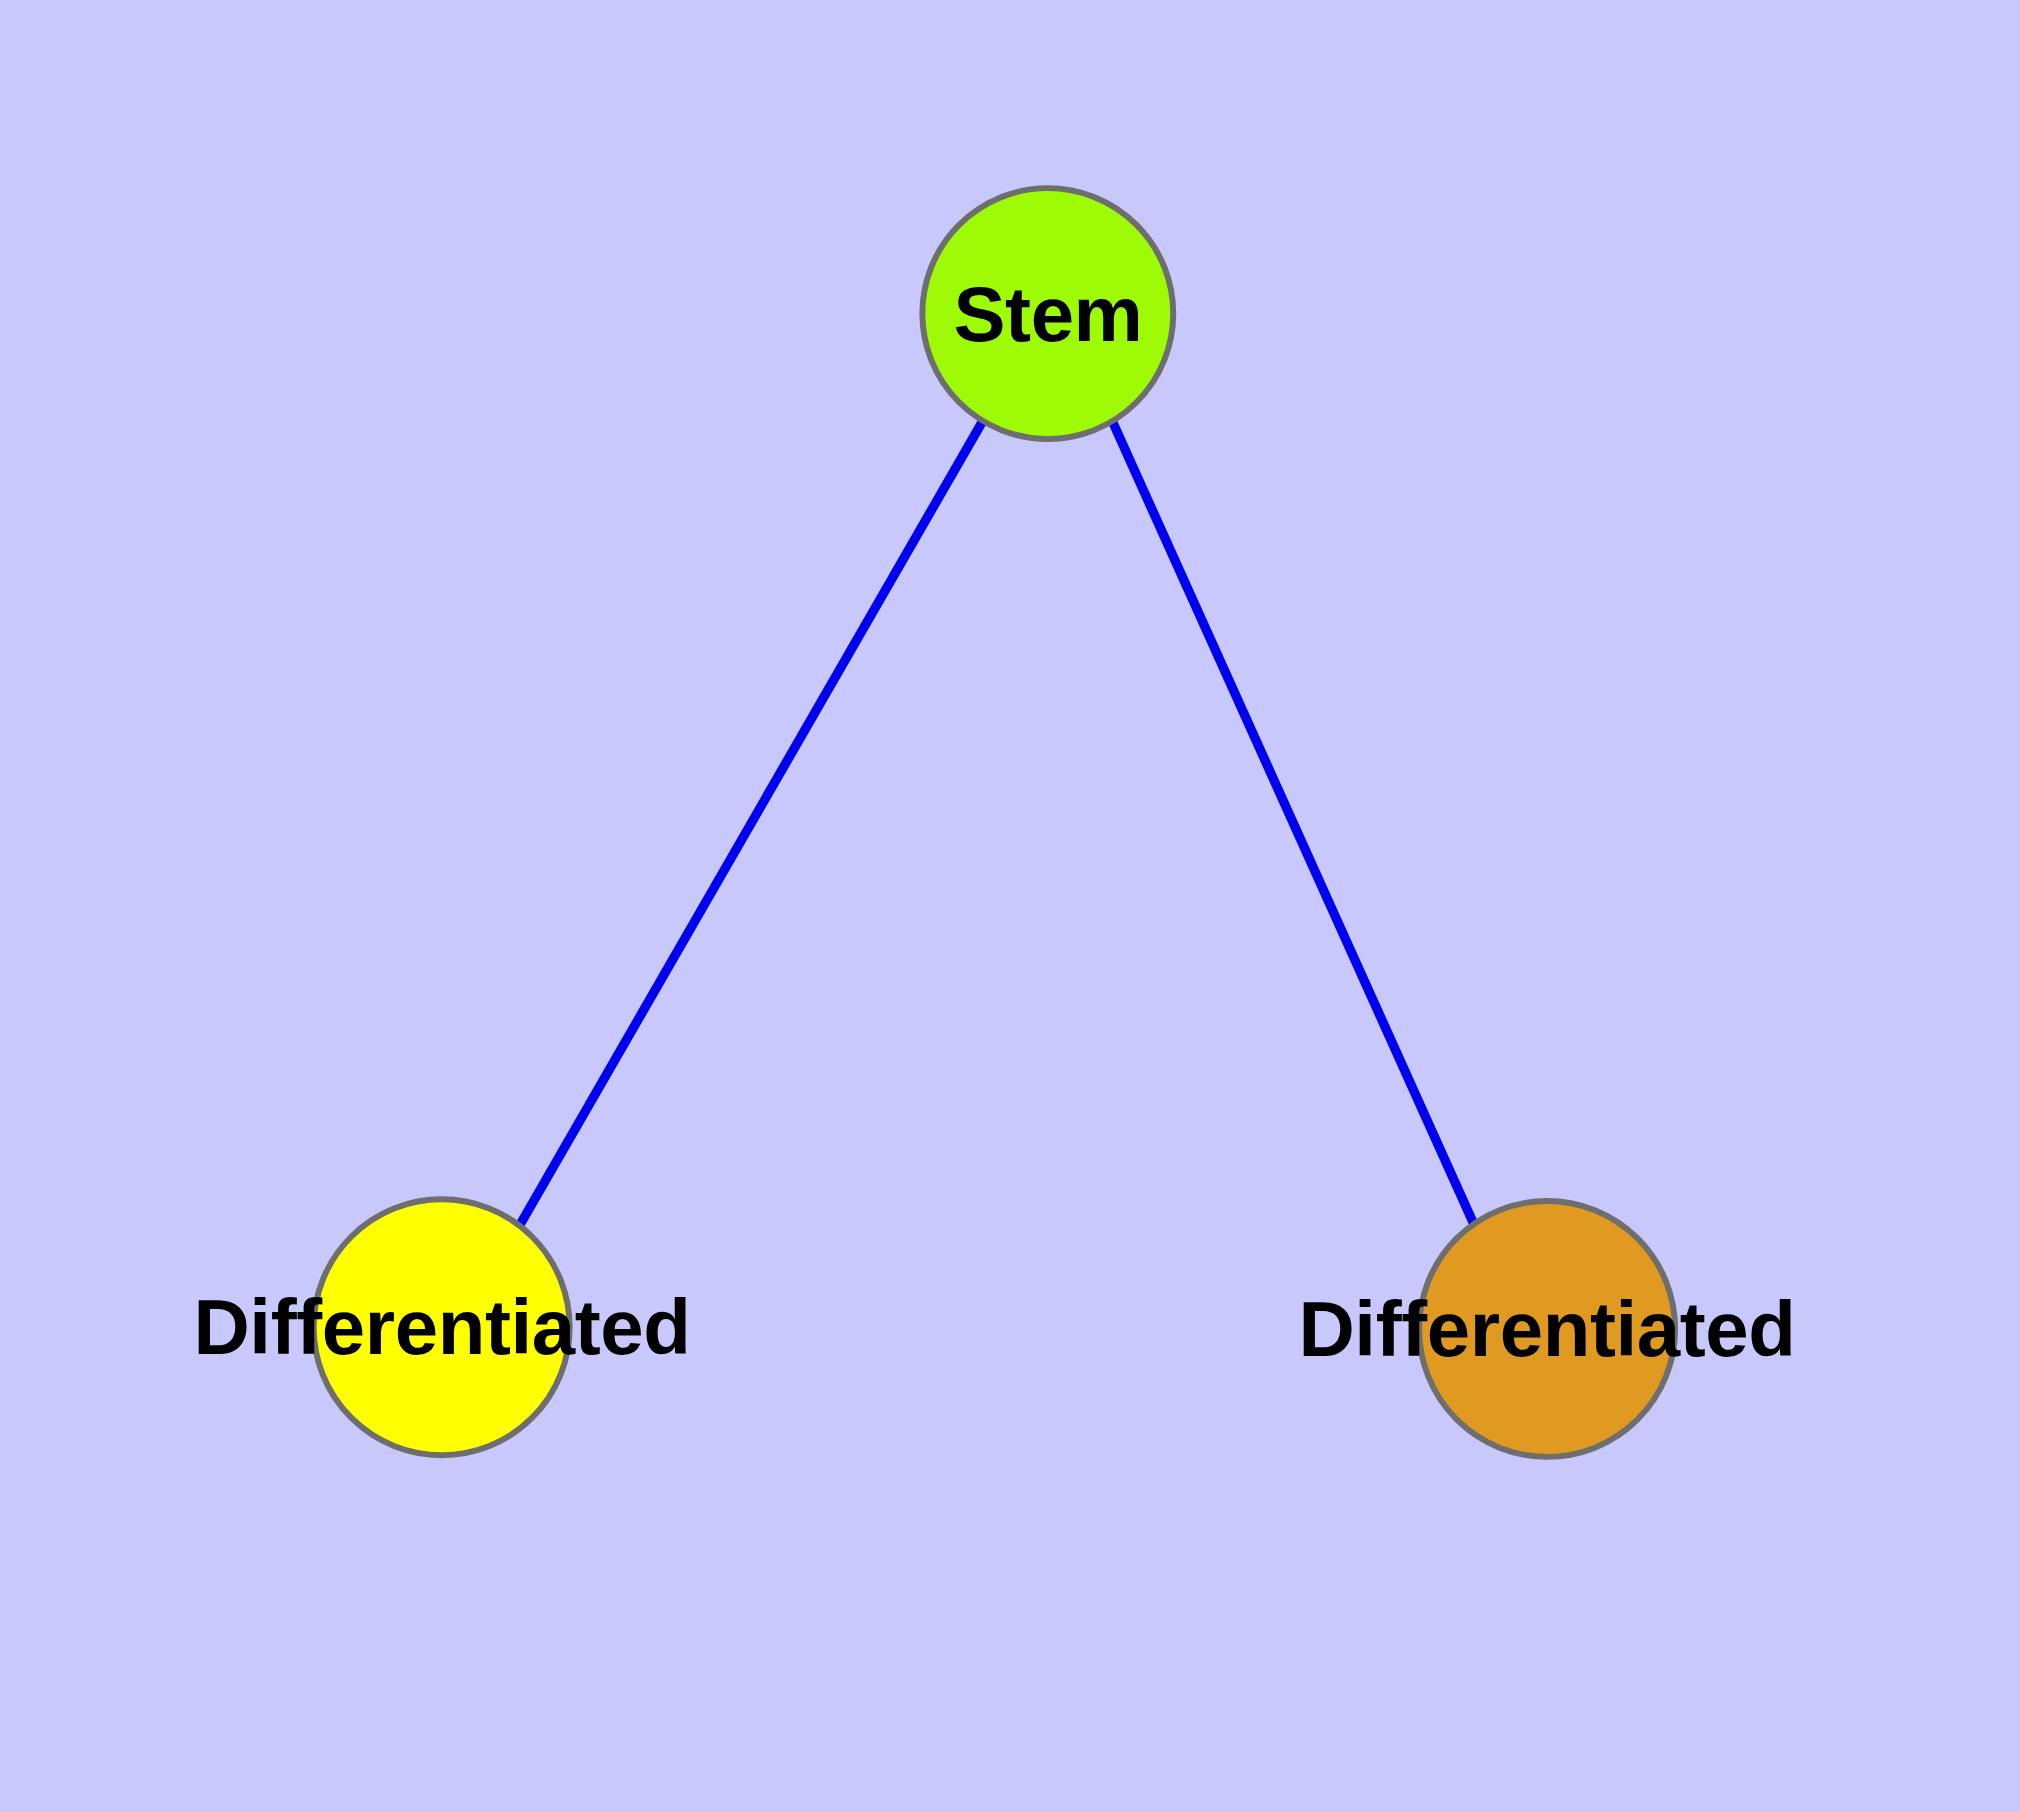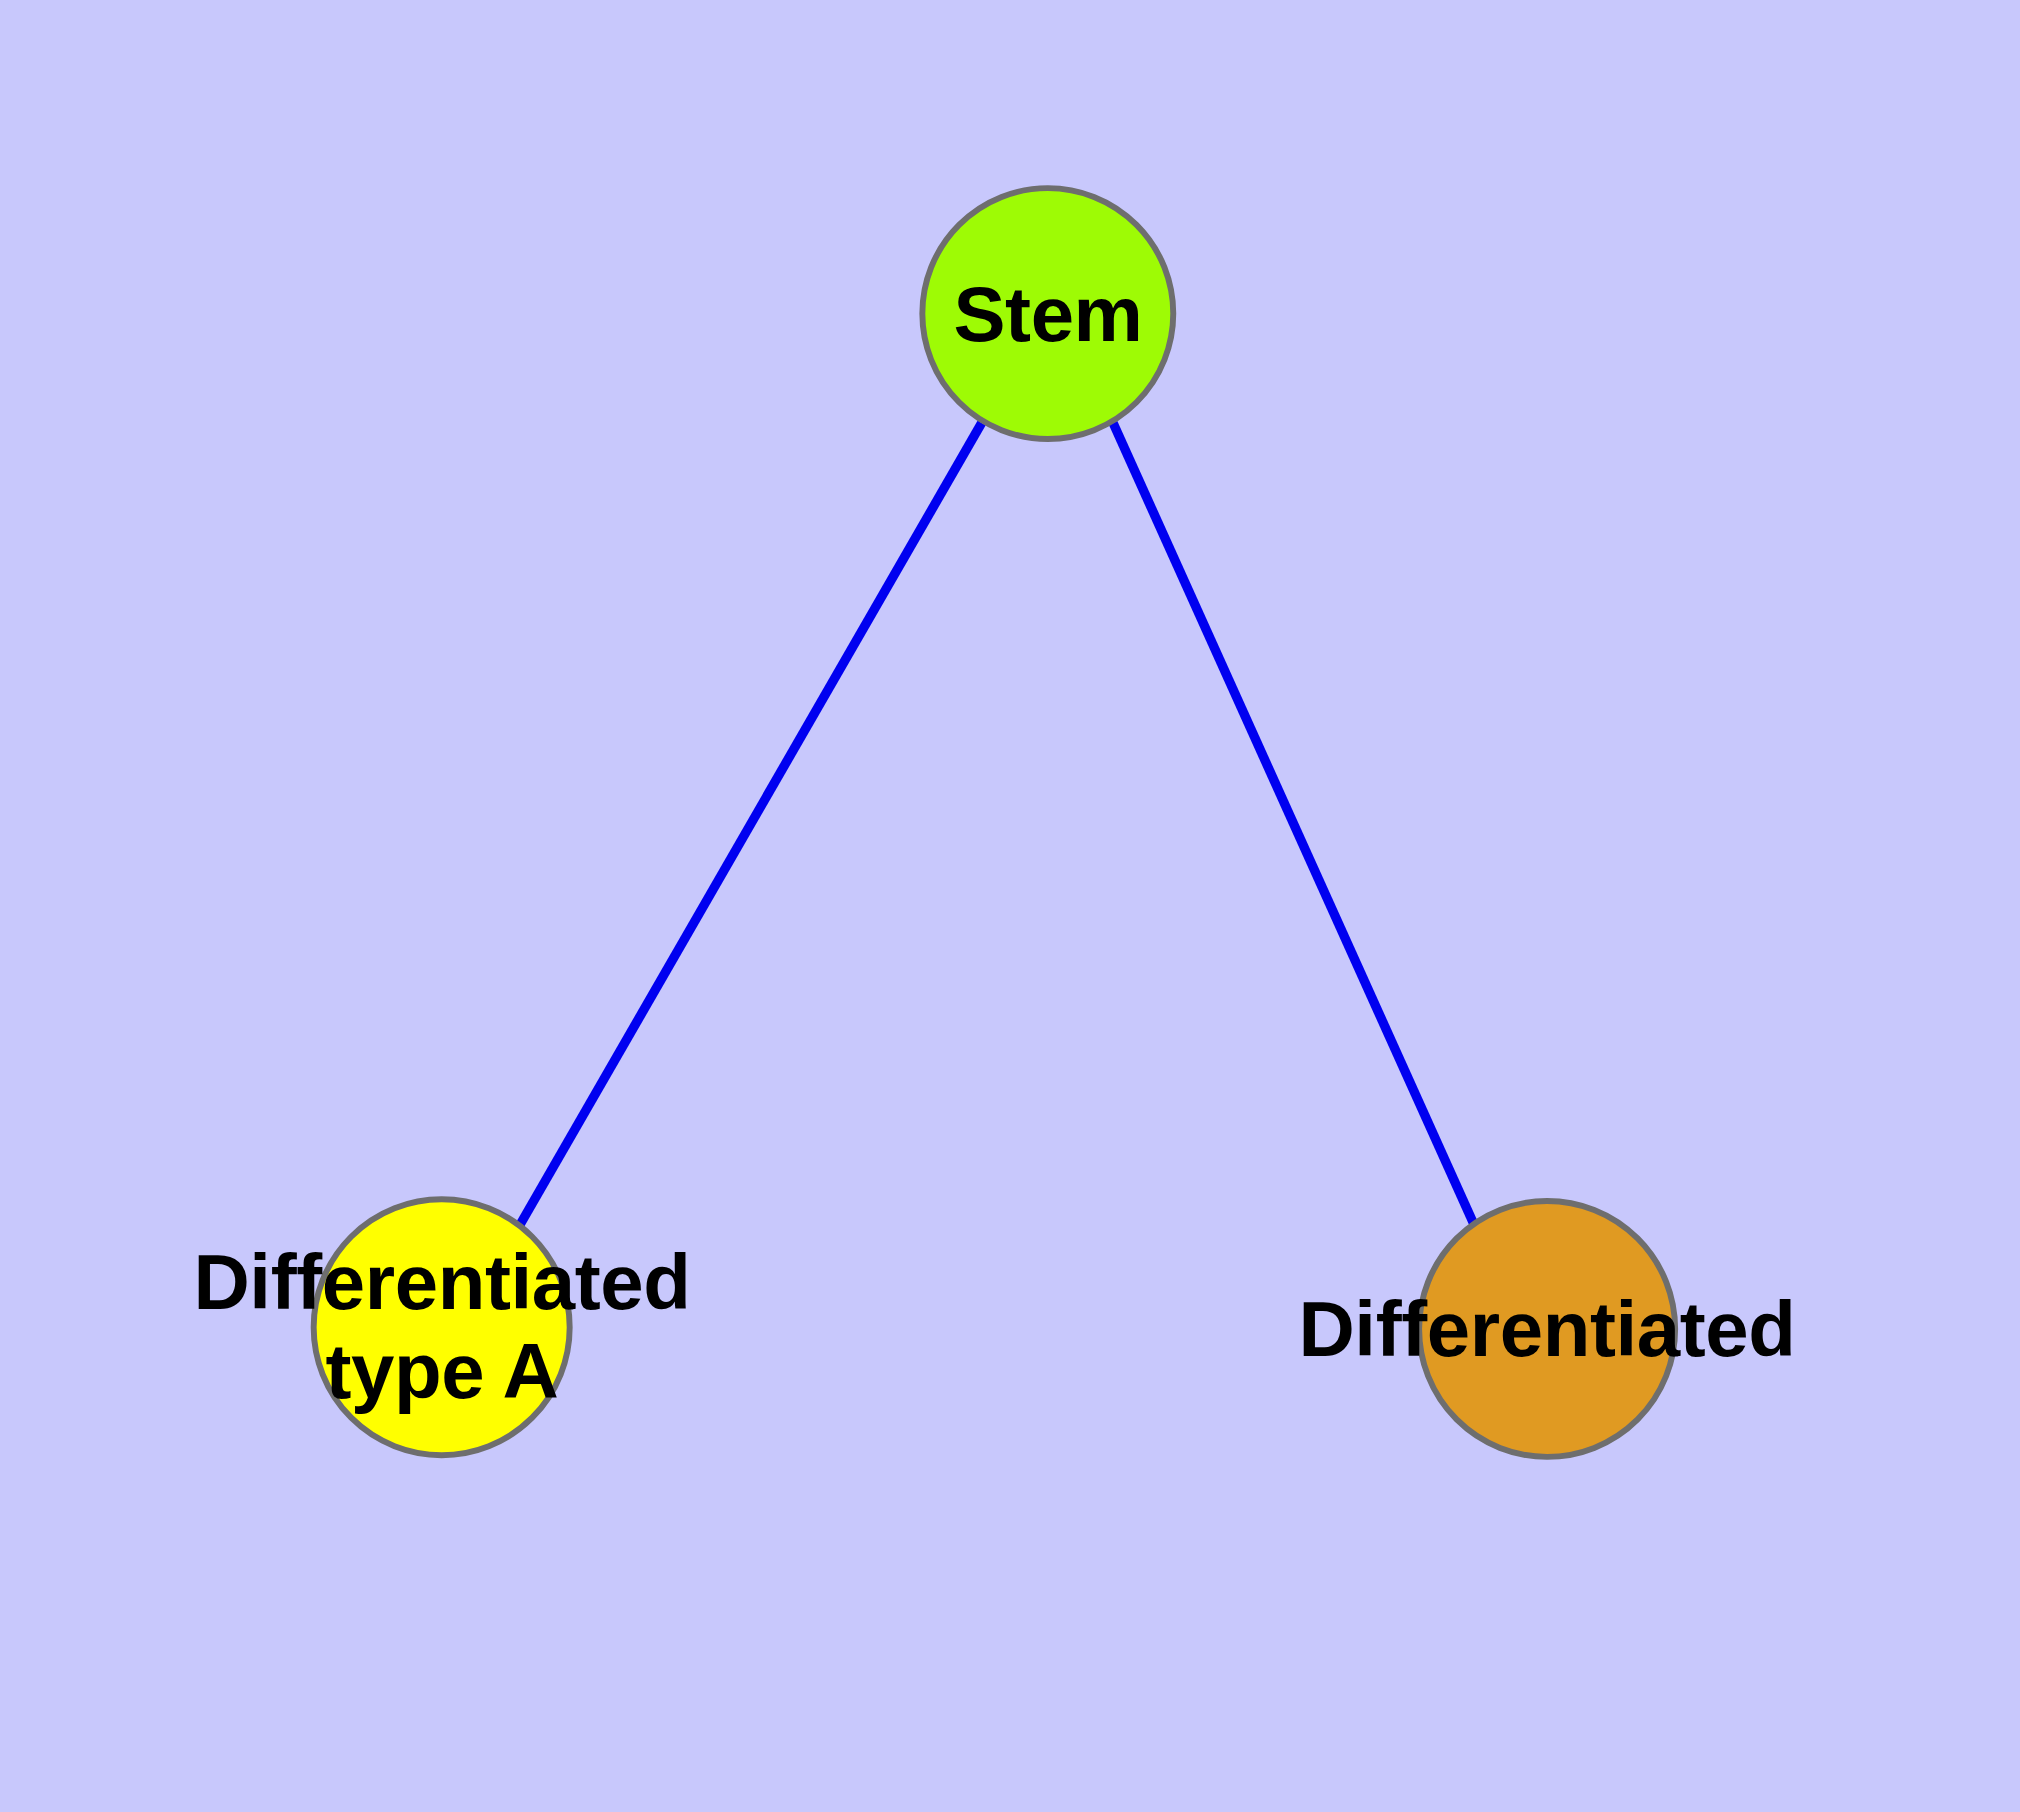--- a/index.html
+++ b/index.html
@@ -56,21 +56,20 @@
         <circle cx="1825" cy="1568" r="151" fill="#e09a22" stroke="#6e6e6e" stroke-width="7"></circle>
       </g>
   </svg>
 
   <div id="label-layer">
       <div class="node-label" style="left: 1048px; top: 314px; font-size: 78px; color: rgb(0, 0, 0);">
         <span class="lbl-line">Stem</span>
       </div>
       <div class="node-label" style="left: 442px; top: 1327px; font-size: 78px; color: rgb(0, 0, 0);">
         <span class="lbl-line">Differentiated</span>
-        <span class="lbl-line">type A</span>
       </div>
       <div class="node-label" style="left: 1547px; top: 1329px; font-size: 78px; color: rgb(0, 0, 0);">
         <span class="lbl-line">Differentiated</span>
       </div>
     </div>
 
 </div>
 
 
 </body></html>

